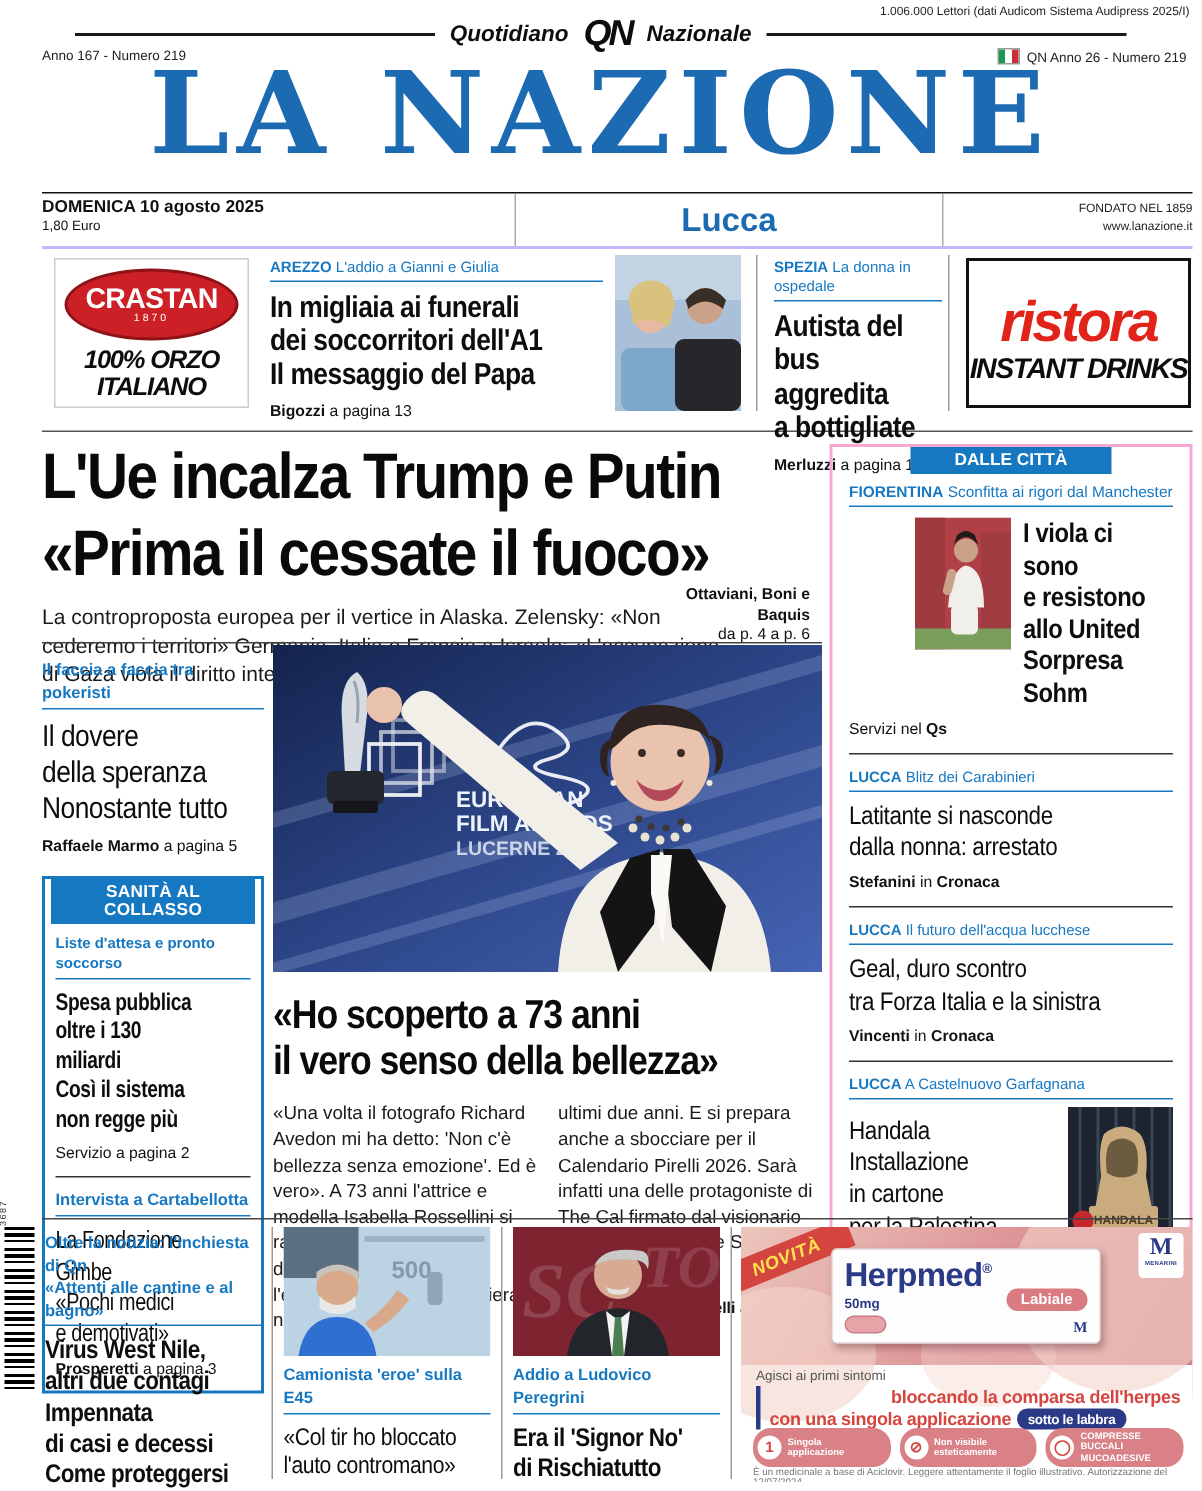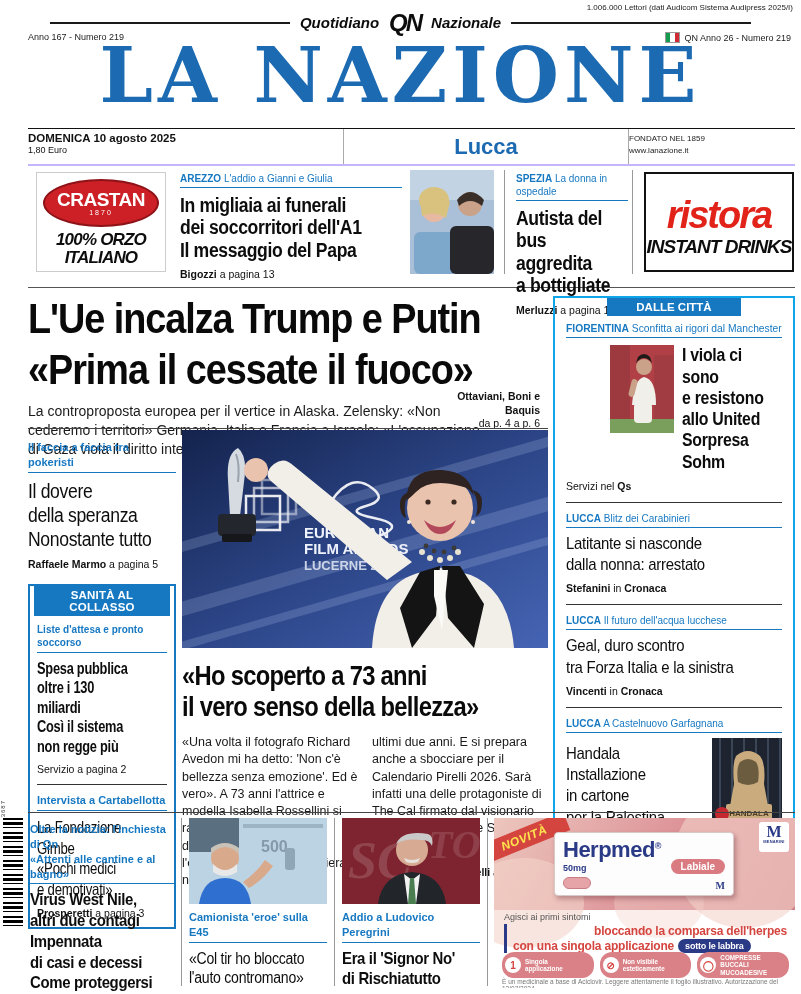--- a/index.html
+++ b/index.html
@@ -18,21 +18,21 @@
   .edr{top:32px;right:10px;font-size:9px;color:#222;display:flex;align-items:center;gap:4px;}
   .flag{display:inline-block;width:13px;height:9px;border:0.5px solid #999;background:linear-gradient(90deg,#169b4e 0 33%,#fff 33% 66%,#d02b34 66% 100%);}
   .masthead{top:38px;left:0;width:100%;text-align:center;font-family:"DejaVu Serif",serif;font-weight:700;font-size:76px;letter-spacing:5px;color:#1c6ab2;line-height:1;}
   
   .dateline{top:128px;left:28px;width:767px;height:35px;border-top:1.5px solid #111;border-bottom:2px solid #c4b5fd;display:flex;}
   .dl1{width:315px;padding-top:3px;}
   .dl-date{font-weight:700;font-size:11.5px;}
   .dl-price{font-size:9px;margin-top:1px;}
   .dl2{flex:1;border-left:1px solid #aaa;border-right:1px solid #aaa;display:flex;align-items:center;justify-content:center;}
   .dl-city{color:#1c6ab2;font-weight:700;font-size:22px;}
-  .dl3{width:166px;text-align:left;padding-top:4px;font-size:8px;line-height:1.5;color:#222;}
+  .dl3{width:166px;text-align:right;padding-top:4px;font-size:8px;line-height:1.5;color:#222;}
   
   .strip{top:164px;left:28px;width:767px;height:123px;border-bottom:1px solid #555;}
   .crastan{left:8px;top:8px;width:130px;height:100px;border:1px solid #ccc;background:#fff;text-align:center;padding-top:4px;box-sizing:border-box;}
   .cr-oval{margin:2px auto 0;width:112px;height:44px;background:#cc2026;border-radius:50%;border:2px solid #8e1318;color:#fff;font-weight:800;font-size:19px;letter-spacing:-0.5px;display:flex;flex-direction:column;align-items:center;justify-content:center;line-height:1;}
   .cr-year{font-size:7px;font-weight:400;letter-spacing:2px;}
   .cr-txt{font-style:italic;font-weight:800;font-size:17px;letter-spacing:-0.8px;color:#0d0d0d;line-height:1.05;margin-top:4px;}
   .kicker{font-size:10px;color:#1778c2;border-bottom:1.5px solid #1778c2;padding-bottom:2px;line-height:1.3;}
   .kicker .tag{font-weight:800;}
   .kicker .rest{font-weight:500;}
   .h-strip{font-weight:800;font-size:20px;line-height:1.12;color:#0d0d0d;letter-spacing:-0.4px;margin-top:6px;}
@@ -63,21 +63,21 @@
   .h-box-r{font-weight:400;font-size:16.5px;line-height:1.25;letter-spacing:-0.3px;color:#0d0d0d;margin-top:6px;}
   .boxdiv{border-top:1px solid #333;margin:9px 0 8px;}
   
   .centercol{top:430px;left:182px;width:366px;}
   .cphoto{width:366px;height:218px;display:block;}
   .h-center{font-weight:800;font-size:27px;line-height:1.15;letter-spacing:-0.8px;color:#0a0a0a;margin-top:13px;}
   .cbody{display:flex;gap:14px;margin-top:11px;}
   .cbody .colA,.cbody .colB{width:176px;font-size:12.5px;line-height:1.38;color:#1a1a1a;}
   .cby{text-align:right;margin-top:10px;}
   
-  .rightbox{top:296px;left:553px;width:242px;height:636px;border:2px solid #0ea5e9;box-sizing:border-box;padding:0 11px;}
+  .rightbox{top:296px;left:553px;width:242px;height:636px;border:2px solid #f9a8d4;box-sizing:border-box;padding:0 11px;}
   .rbadge{background:#1778c2;color:#fff;font-weight:800;font-size:11.5px;text-align:center;padding:3px 12px;width:110px;margin:0 auto;}
   .h-right-b{font-weight:800;font-size:18px;line-height:1.18;letter-spacing:-0.3px;color:#0d0d0d;}
   .h-right-r{font-weight:400;font-size:17px;line-height:1.25;letter-spacing:-0.3px;color:#0d0d0d;margin-top:5px;}
   .fiorow{display:flex;gap:8px;margin-top:7px;padding-left:44px;}
   .rdiv{border-top:1px solid #333;margin:10px 0 9px;}
   .hanrow{display:flex;gap:6px;margin-top:5px;}
   .emptytag{color:#1778c2;font-weight:400;}
   
   .botrule{top:812px;left:28px;width:767px;border-top:1px solid #444;}
   .barcode{top:818px;left:3px;width:20px;height:112px;background:repeating-linear-gradient(180deg,#000 0 2px,#fff 2px 4px,#000 4px 7px,#fff 7px 9px,#000 9px 10px,#fff 10px 14px);}

